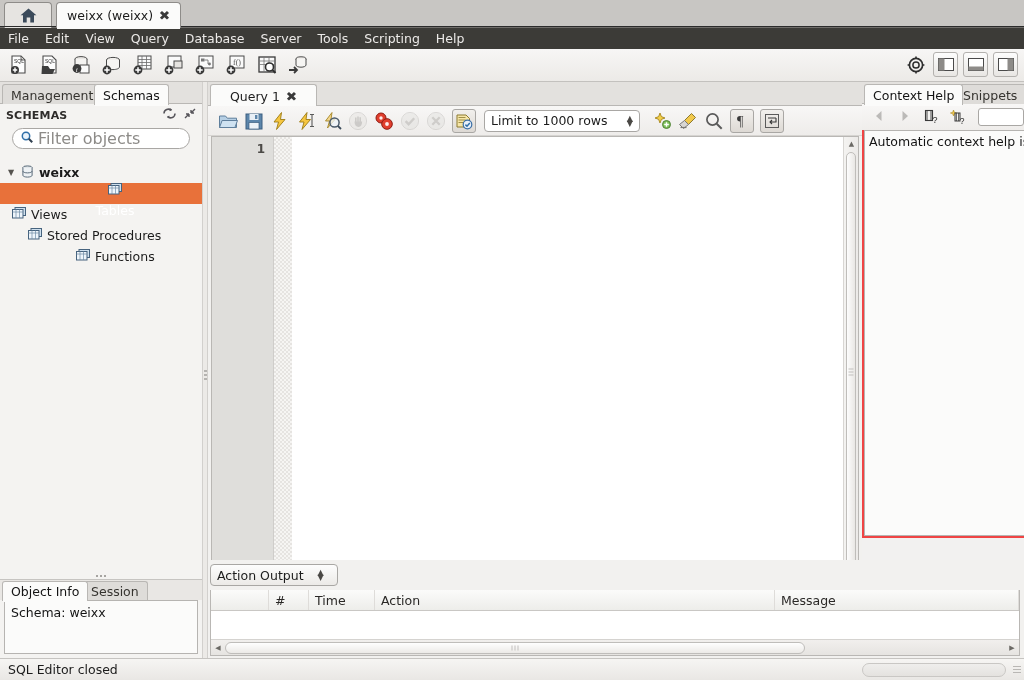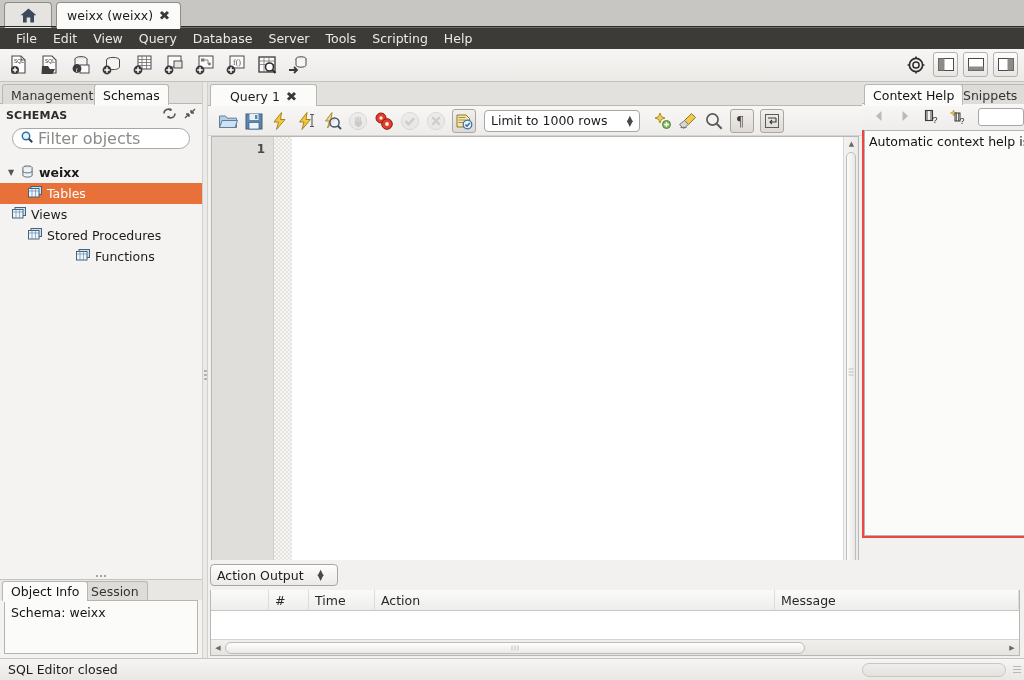--- a/index.html
+++ b/index.html
@@ -46,21 +46,20 @@
   .tab-close {
     font-size: 13px; font-weight: bold; color: #3a3a3a; line-height: 1;
     transform: scaleX(1.05);
   }
 
   
   .menubar {
     position: absolute; top: 28px; left: 0; width: 1024px; height: 21px;
     background: #3c3b37;
     display: flex; align-items: center;
-    padding-left: 8px;
     color: #e9e8e6;
   }
   .menubar .mi {
     padding: 2px 8px; font-size: 12.5px; color: #eceae8; white-space: nowrap;
   }
 
   
   .toolbar {
     position: absolute; top: 49px; left: 0; width: 1024px; height: 33px;
     background: linear-gradient(#f7f6f5, #eceae7);
@@ -111,21 +110,21 @@
 
   .tree {
     position: absolute; top: 80px; left: 0; width: 202px; bottom: 92px;
     background: #f4f3f1; overflow: hidden;
   }
   .trow {
     height: 21px; display: flex; align-items: center; gap: 5px;
     padding-left: 6px; font-size: 12.5px; color: #1b1b1b; white-space: nowrap;
   }
   .trow.root { font-weight: bold; }
-  .trow.sel { background: #e8713a; color: #fff; }
+  .trow.sel { background: #e8713a; color: #fff; flex-direction: column; }
   .twist {
     width: 10px; text-align: center; font-size: 8px; color: #55534f; line-height: 1;
   }
 
   .objinfo-tabs {
     position: absolute; left: 0; bottom: 58px; width: 202px; height: 21px;
     border-top: 1px solid #c6c4c1; background: #e9e7e4;
   }
   .objinfo-tabs .stab { top: 1px; height: 20px; }
   .objinfo-body {

